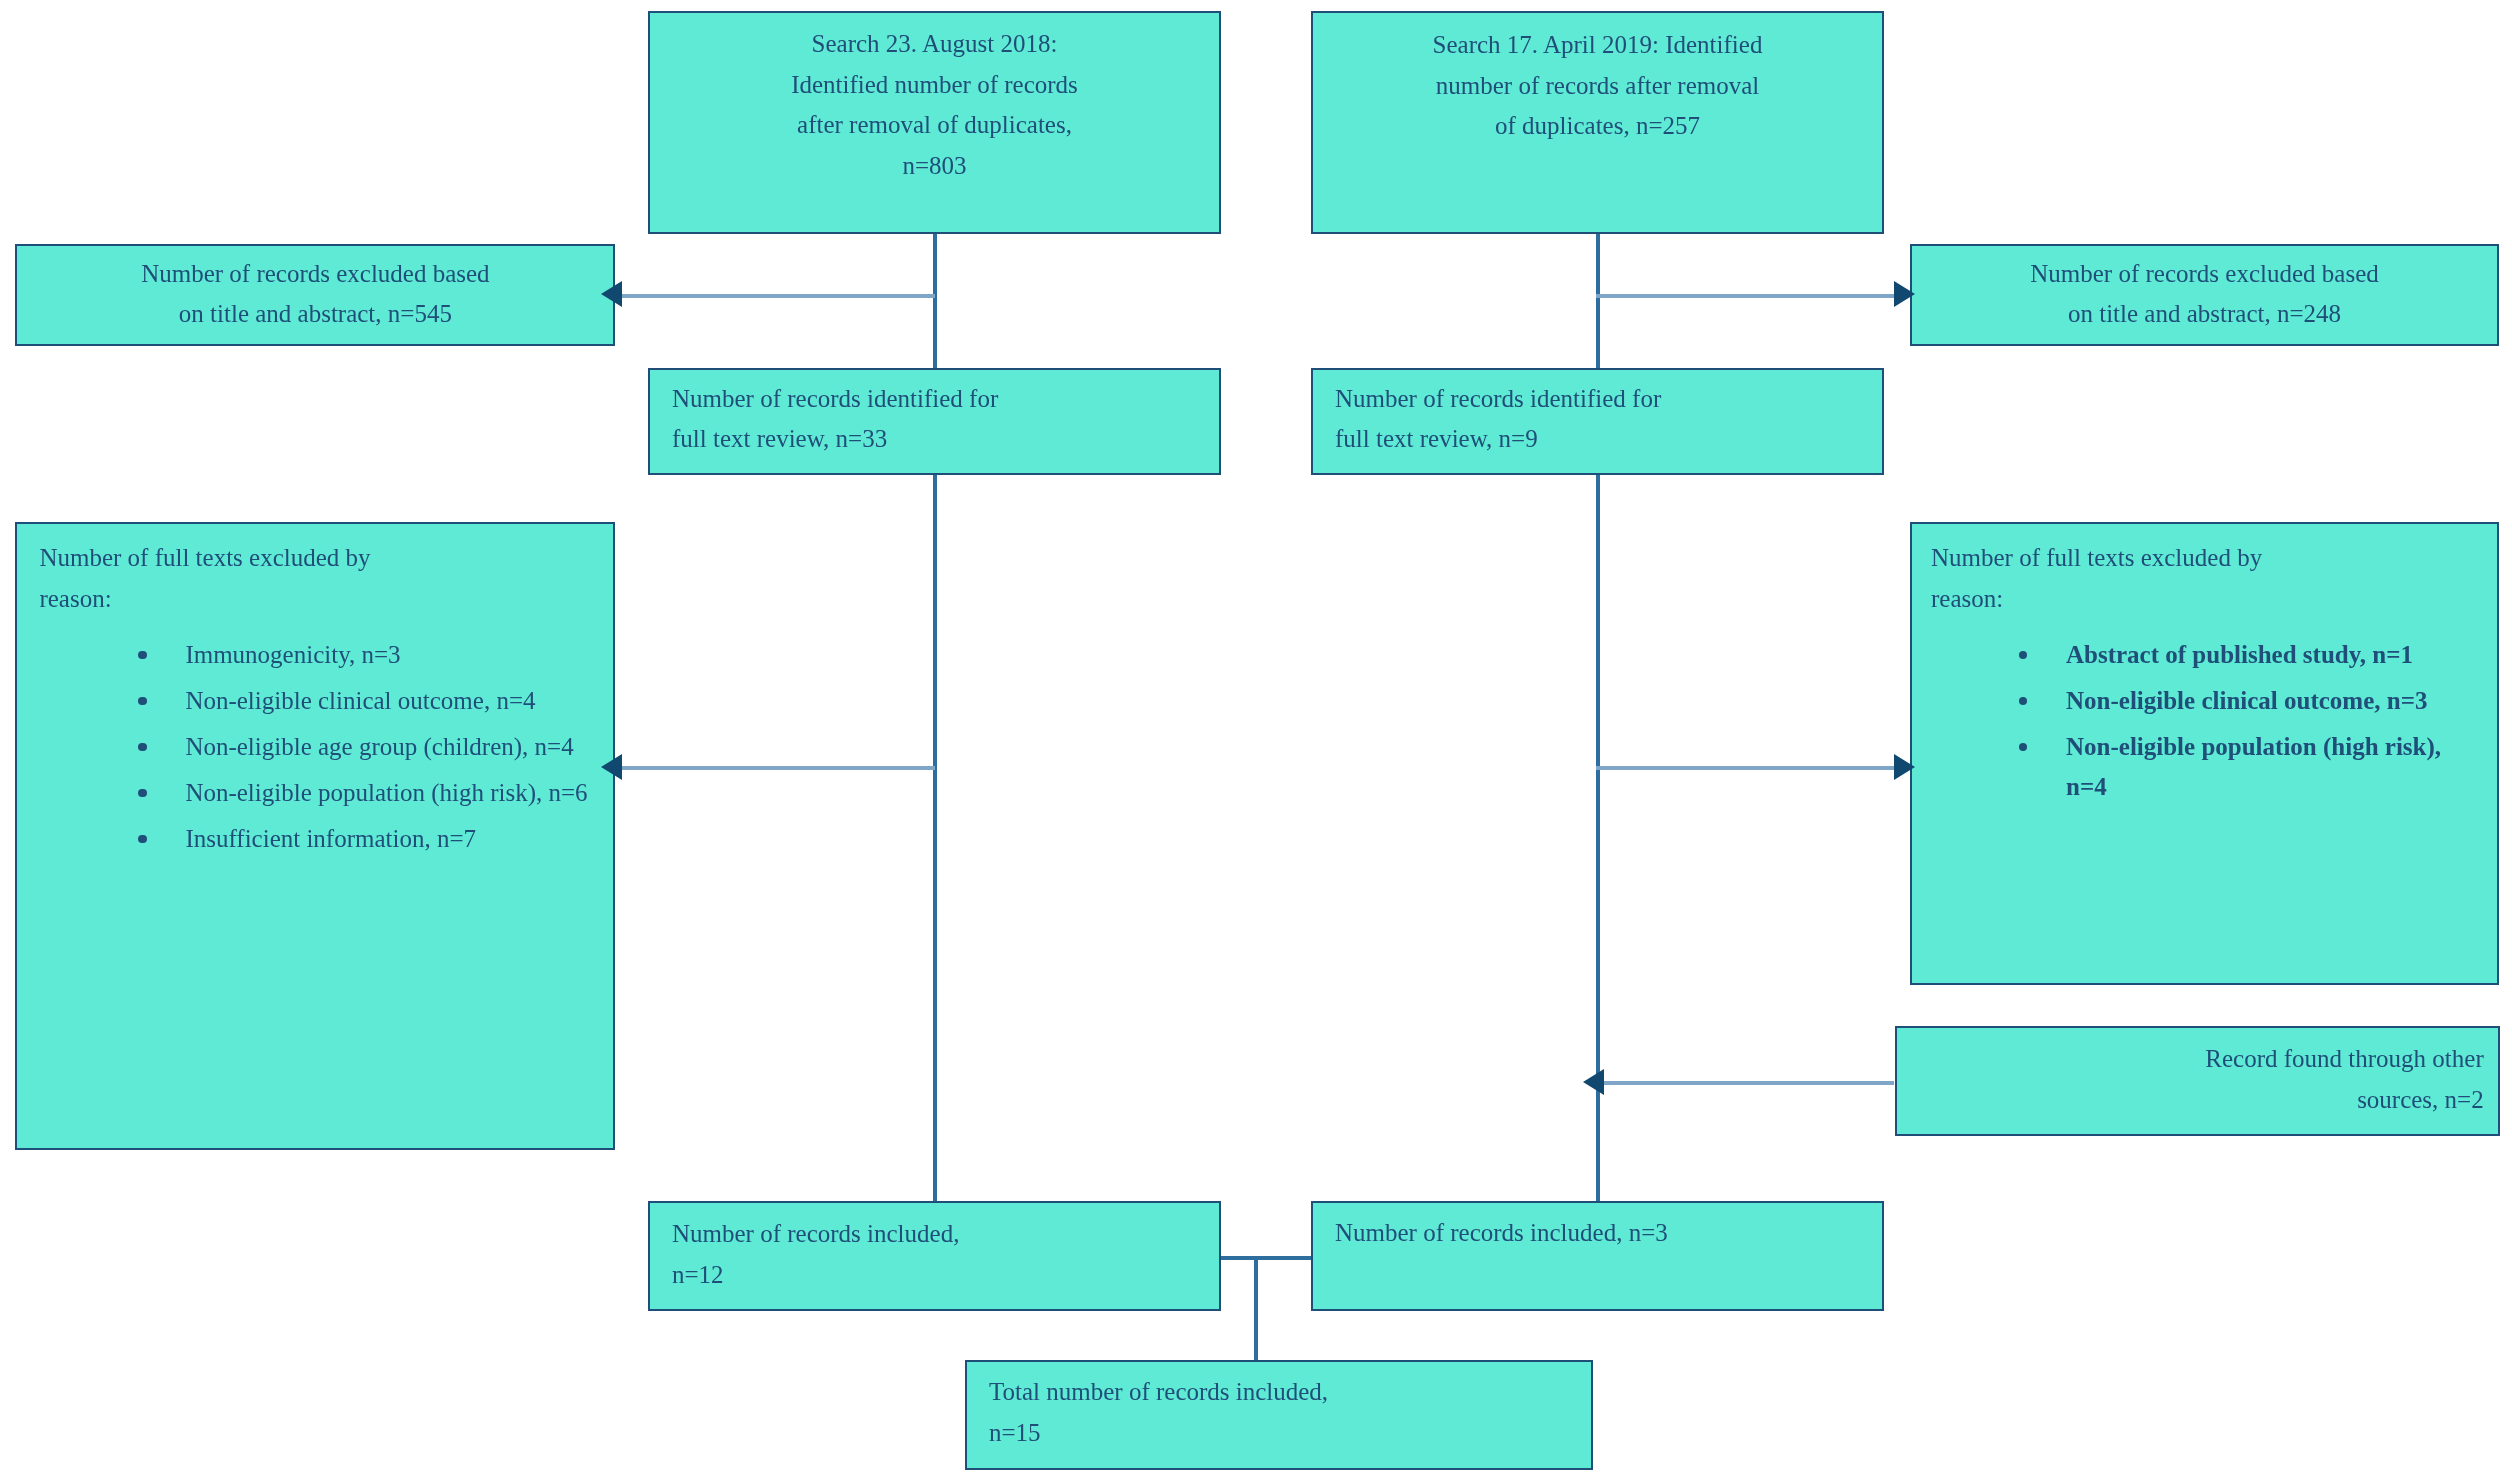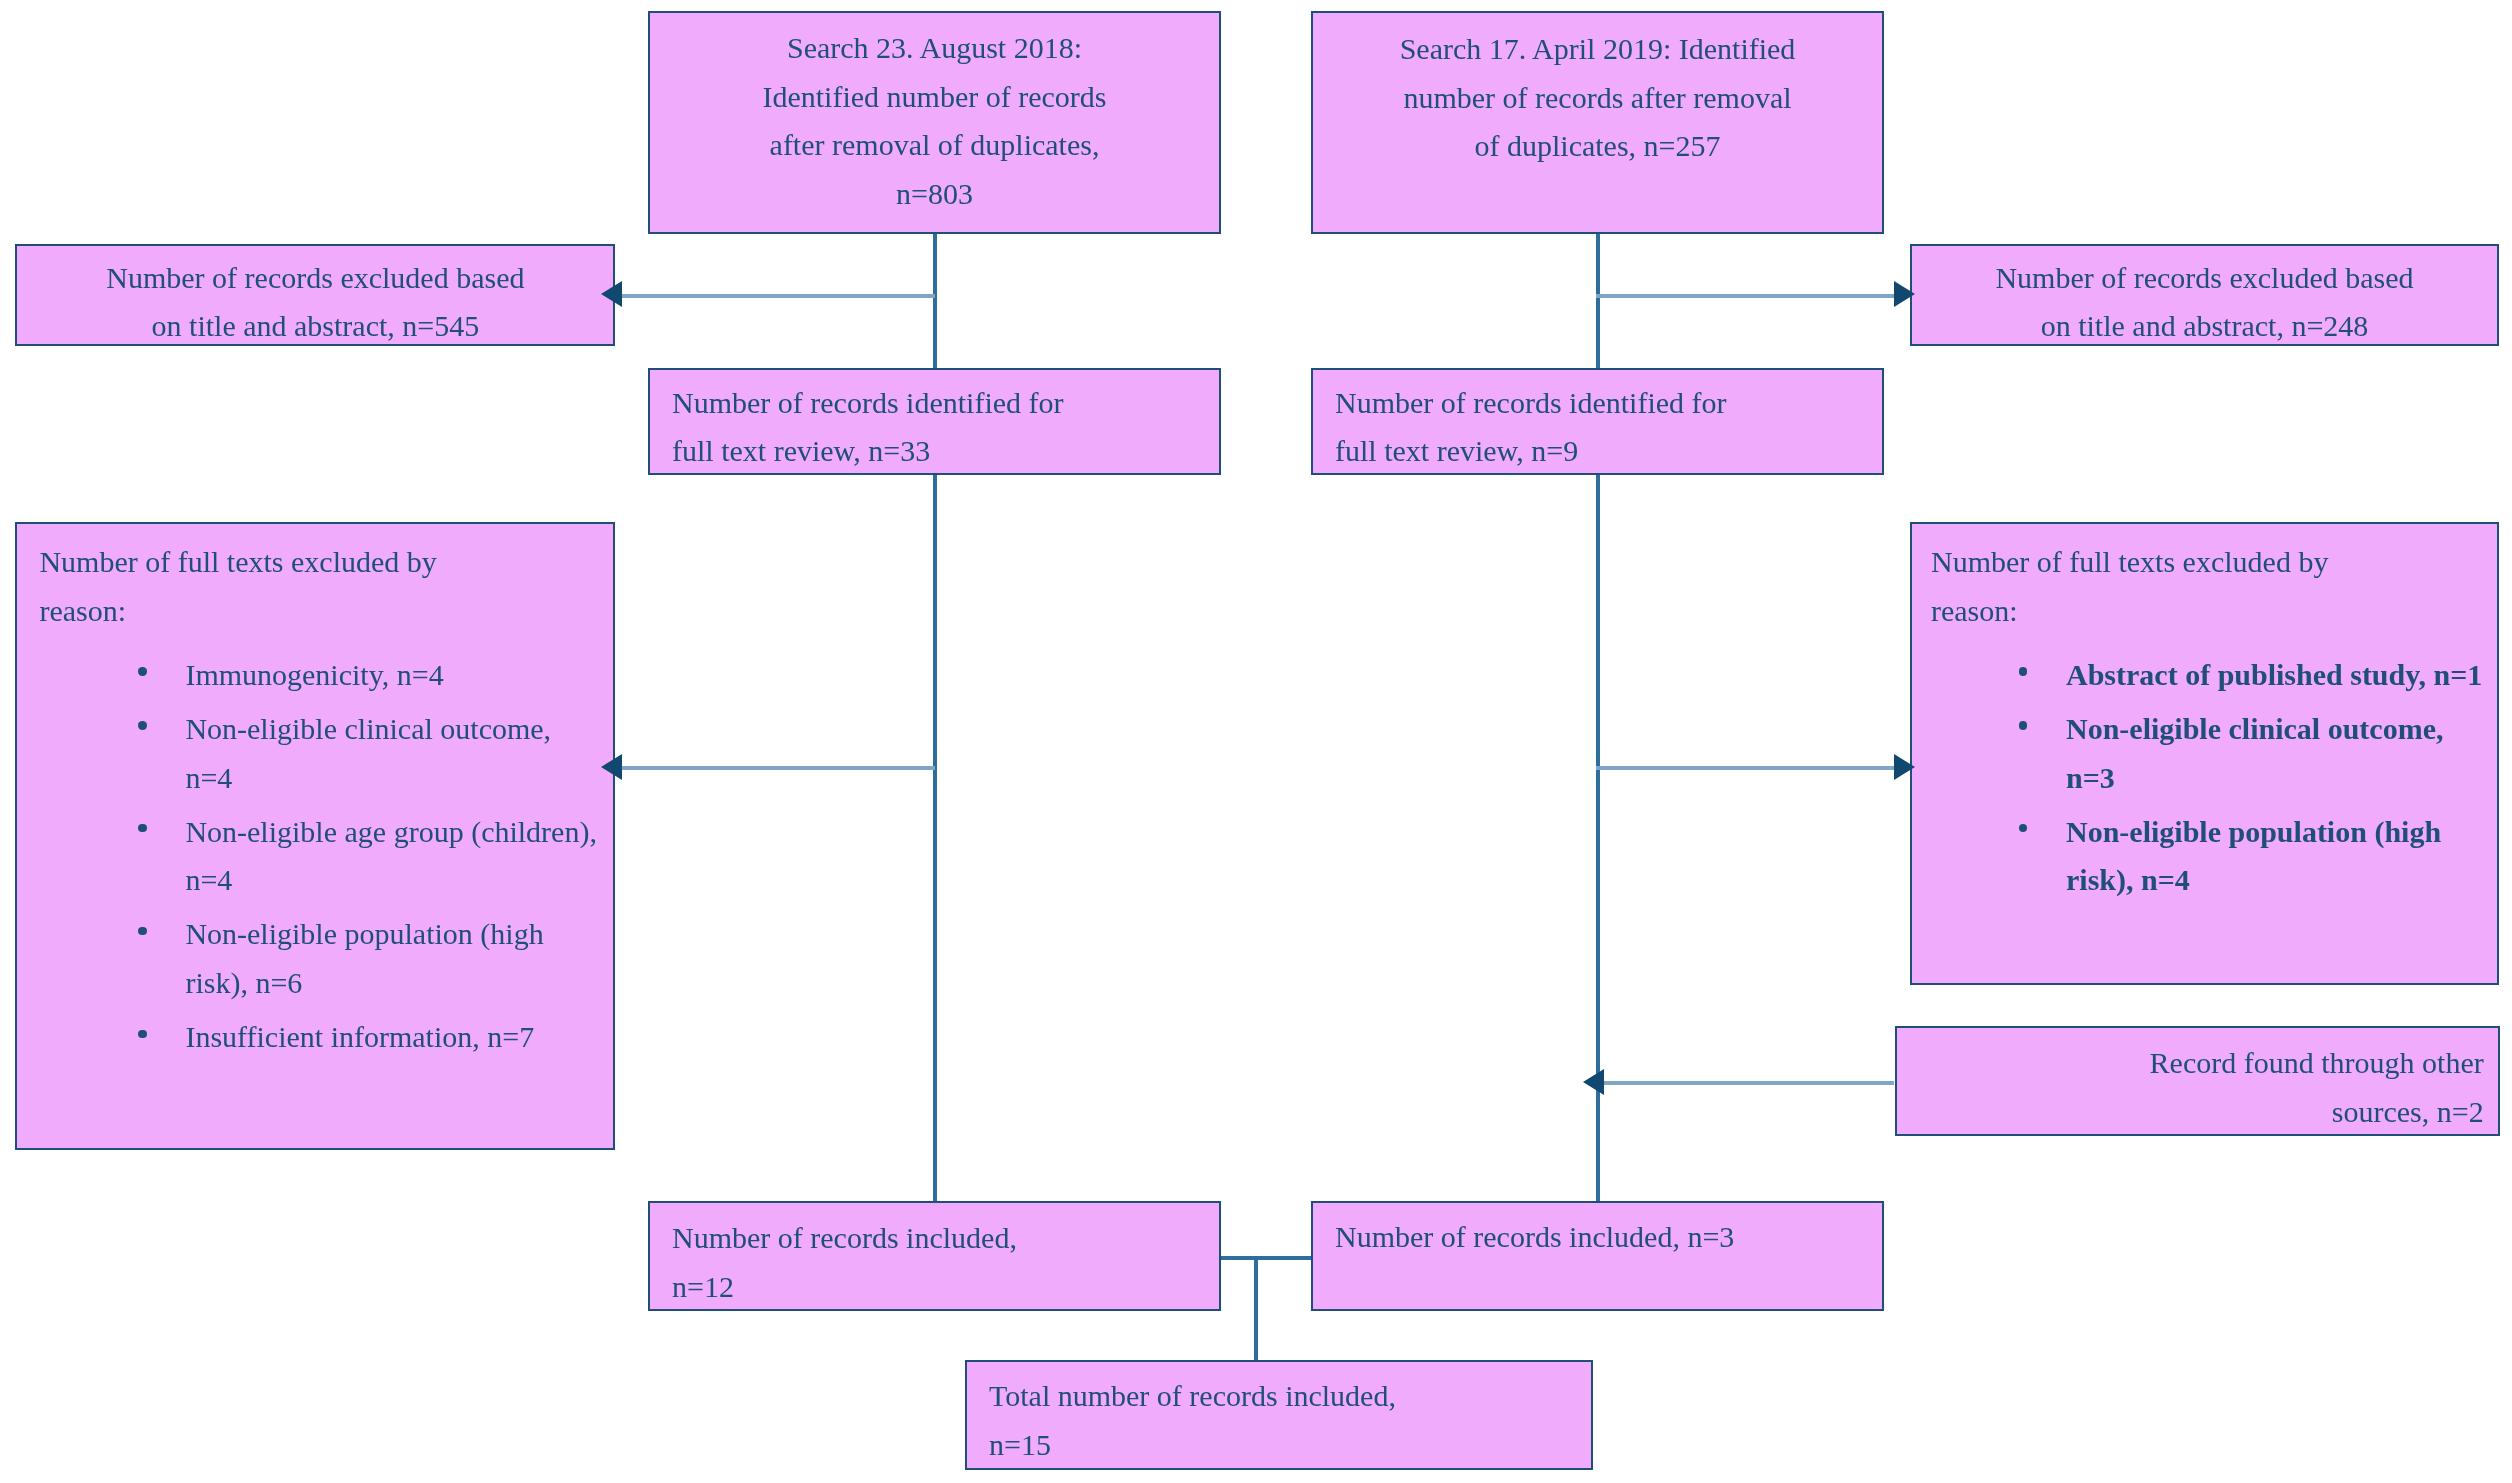--- a/index.html
+++ b/index.html
@@ -12,23 +12,23 @@
     width: 2512px;
     height: 1483px;
     background: #ffffff;
     font-family: "Liberation Serif", "DejaVu Serif", serif;
     overflow: hidden;
   }
   .box {
     position: absolute;
     box-sizing: border-box;
     border: 2.2px solid #1F4E79;
-    background: #f0abfc;
+    background: #5eead4;
     color: #1F4E79;
-    font-size: 30px;
+    font-size: 25px;
     line-height: 1.62;
     z-index: 5;
   }
   .box .inner {
     padding: 11px 14.3px;
   }
   .box.center .inner { text-align: center; }
   .box.left .inner { text-align: left; }
 
   .bullets {
@@ -156,21 +156,21 @@
       <div>Number of records identified for</div>
       <div>full text review, n=9</div>
     </div>
   </div>
 
   <div class="box left" style="left:15.4px; top:522px; width:600px; height:628px;">
     <div class="inner" style="padding-top:14.3px; padding-left:22px;">
       <div>Number of full texts excluded by</div>
       <div>reason:</div>
       <ul class="bullets">
-        <li>Immunogenicity, n=4</li>
+        <li>Immunogenicity, n=3</li>
         <li>Non-eligible clinical outcome, n=4</li>
         <li>Non-eligible age group (children), n=4</li>
         <li>Non-eligible population (high risk), n=6</li>
         <li>Insufficient information, n=7</li>
       </ul>
     </div>
   </div>
 
   <div class="box left" style="left:1910px; top:522px; width:589px; height:463px;">
     <div class="inner" style="padding-top:14.3px; padding-left:19px;">

